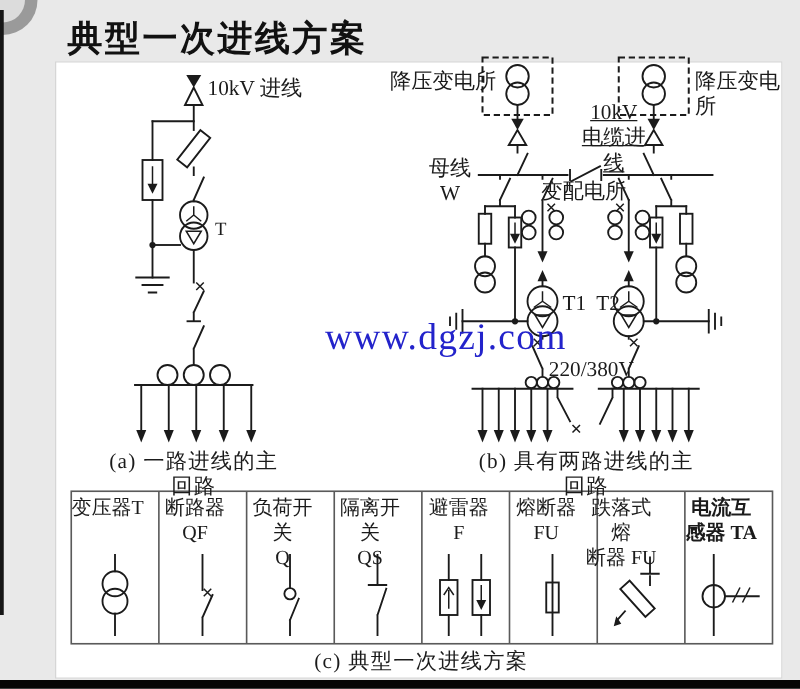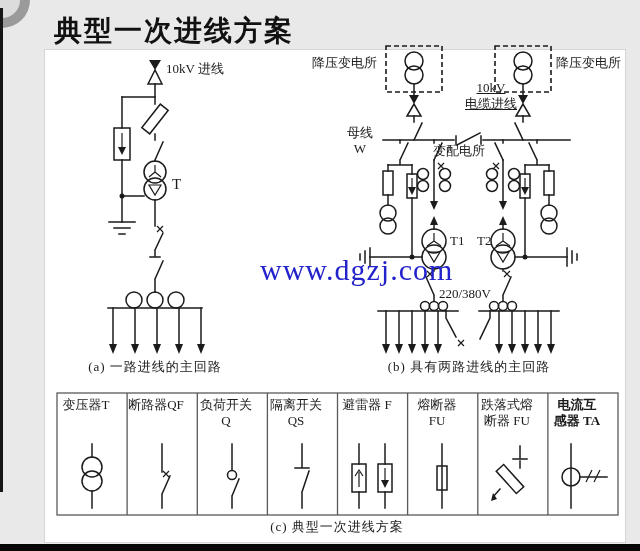--- a/index.html
+++ b/index.html
@@ -17,37 +17,37 @@
   .bottom-bar{position:absolute;left:0;top:544px;width:640px;height:7px;background:#060606;}
   .ornament{position:absolute;left:-26px;top:-28px;width:56px;height:56px;border-radius:50%;
     background:#9a9a9a;}
   .ornament .inner{position:absolute;left:10px;top:10px;width:36px;height:36px;border-radius:50%;
     background:#dcdcdc;}
   .page-title{
     position:absolute;left:54px;top:12px;
     font-family:"Liberation Sans","DejaVu Sans",sans-serif;
     font-size:28px;font-weight:bold;letter-spacing:2px;color:#111;
   }
-  .lbl{position:absolute;font-size:13px;line-height:1.2;white-space:pre-line;color:#1b1b1b;}
+  .lbl{position:absolute;font-size:17px;line-height:1.2;white-space:pre-line;color:#1b1b1b;}
   .ctr{text-align:center;}
   .cap{font-weight:normal;letter-spacing:1px;}
   .watermark{
     position:absolute;left:216px;top:253px;
     font-size:30px;font-family:"Liberation Serif","DejaVu Serif",serif;
     letter-spacing:1px;
   }
   svg{position:absolute;left:0;top:0;}
   .ln{stroke:#1b1b1b;stroke-width:1.5;fill:none;stroke-linecap:square;}
   .thin{stroke:#1b1b1b;stroke-width:1.2;fill:none;}
   .fl{fill:#1b1b1b;stroke:none;}
   .wh{fill:#ffffff;stroke:#1b1b1b;stroke-width:1.5;}
   .dash{stroke:#1b1b1b;stroke-width:1.6;fill:none;stroke-dasharray:5 3;}
   .grid{stroke:#5a5a5a;stroke-width:1.3;fill:none;}
   .tbl-label{position:absolute;top:397px;width:58px;text-align:center;
-    font-size:13px;line-height:1.25;white-space:pre-line;}
+    font-size:16px;line-height:1.25;white-space:pre-line;}
 </style>
 </head>
 <body>
 
 <div class="ornament">
     <div class="inner"></div>
   </div>
 <div class="left-strip"></div>
 <div class="panel"></div>
 
@@ -326,21 +326,21 @@
 <div class="lbl ctr cap" style="left:378px;top:359px;width:182px;">(b) 具有两路进线的主回路</div>
 
 <div class="tbl-label" style="left:57px;">变压器T</div>
 <div class="tbl-label" style="left:127px;">断路器QF</div>
 <div class="tbl-label" style="left:197px;">负荷开关
 Q</div>
 <div class="tbl-label" style="left:267px;">隔离开关
 QS</div>
 <div class="tbl-label" style="left:338px;">避雷器 F</div>
 <div class="tbl-label" style="left:408px;">熔断器 FU</div>
-<div class="tbl-label" style="left:478px;">跌落式熔
+<div class="tbl-label" style="left:468px;">跌落式熔
 断器 FU</div>
 <div class="tbl-label" style="left:548px;font-weight:bold;">电流互
 感器 TA</div>
 
 <div class="lbl ctr cap" style="left:247px;top:519px;width:180px;">(c) 典型一次进线方案</div>
 
 <div class="watermark" style="color: rgb(35, 35, 203); margin-left: 44px;">www.dgzj.com</div>
 
 <div class="bottom-bar"></div>
 

